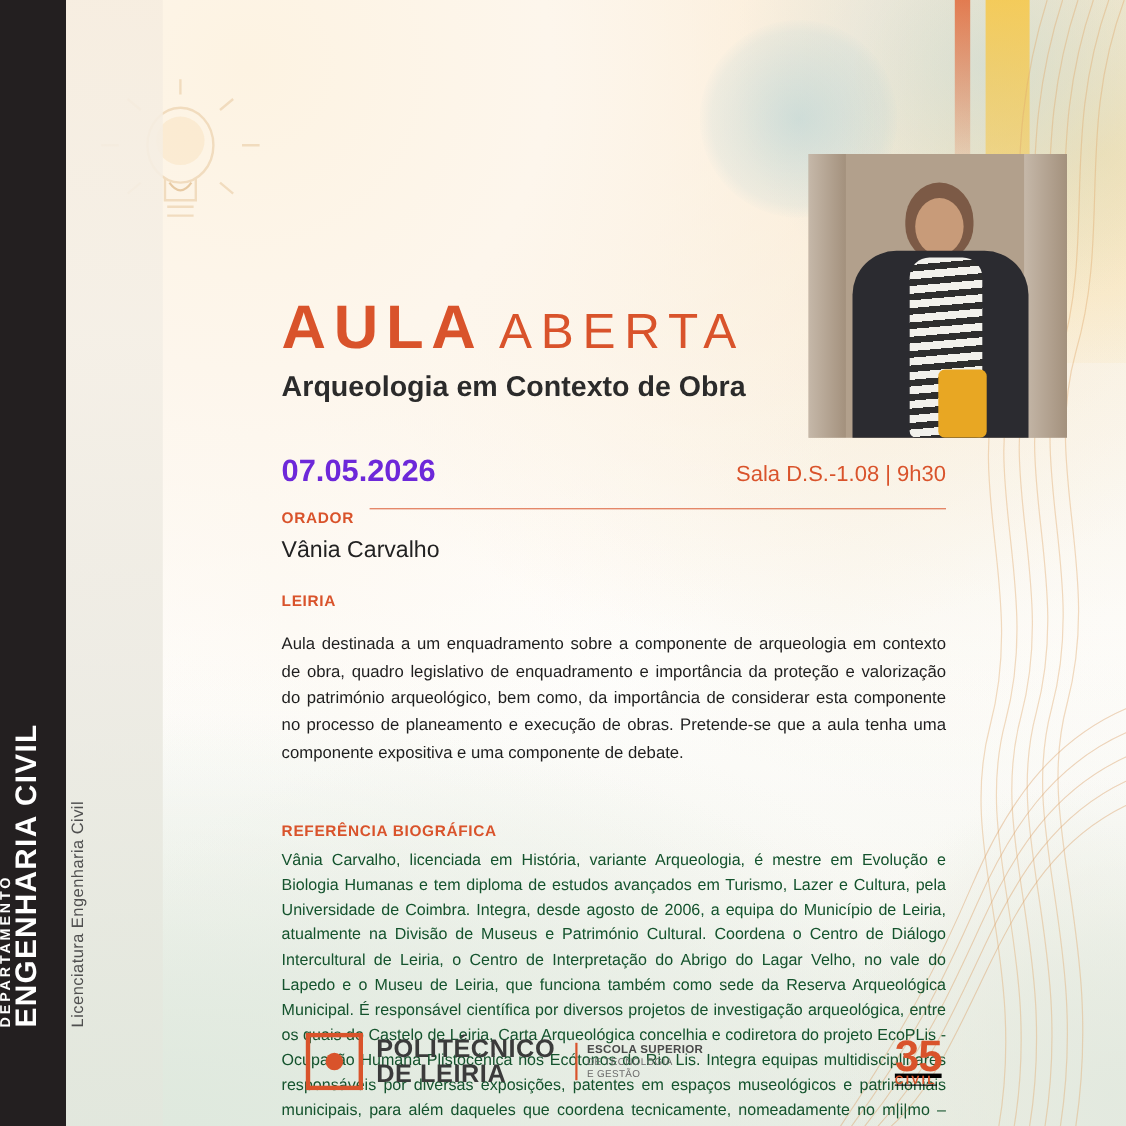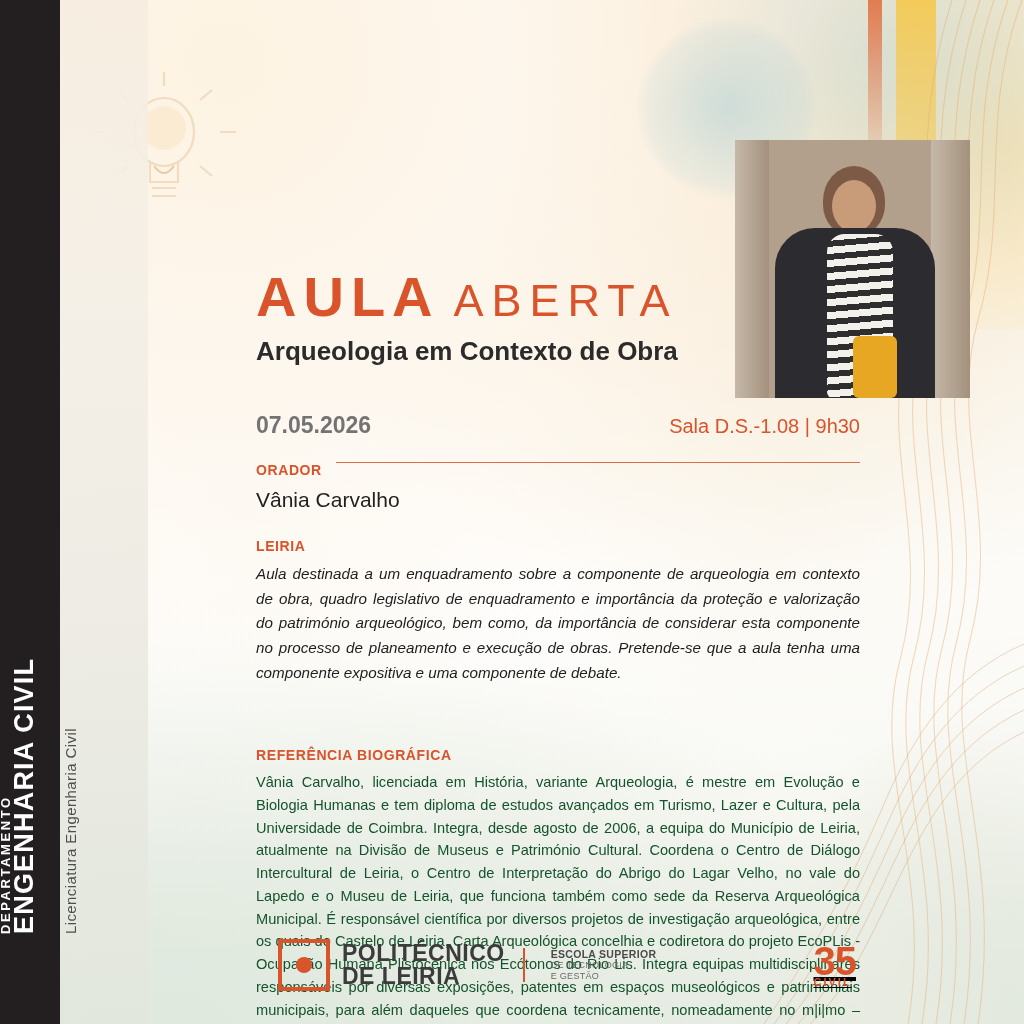--- a/index.html
+++ b/index.html
@@ -236,22 +236,22 @@
   }
   .datetime {
     position: absolute;
     left: 256px; top: 412px;
     width: 604px;
     display: flex;
     justify-content: space-between;
     align-items: baseline;
   }
   .date {
-    font-size: 23px;
-    color: #737373;
+    font-size: 28px;
+    color: #6d28d9;
     font-weight: 600;
   }
   .room {
     font-size: 20px;
     color: #d9532b;
   }
   .sec-head {
     font-size: 14px;
     font-weight: bold;
     color: #d9532b;
@@ -277,26 +277,25 @@
     margin-top: 10px;
     font-size: 21px;
     color: #222222;
   }
   .resumo-block {
     position: absolute;
     left: 256px; top: 538px;
     width: 604px;
   }
   .body-text {
-    margin-top: 8px;
+    margin-top: 20px;
     font-size: 15.2px;
     line-height: 1.62;
     color: #1e1e1e;
     text-align: justify;
-    font-style: italic;
   }
   .bio-block {
     position: absolute;
     left: 256px; top: 747px;
     width: 604px;
   }
   .bio-text {
     margin-top: 8px;
     font-size: 14.6px;
     line-height: 1.56;
@@ -352,21 +351,20 @@
     border-left: 2px solid #d9532b;
     padding-left: 9px;
     margin-left: 6px;
     line-height: 1.22;
   }
   .ipl-sub div {
     font-size: 10.5px;
     font-weight: bold;
     color: #4a4a4a;
     letter-spacing: 0.3px;
-    margin-left: 17px;
   }
   .ipl-sub div.small {
     font-size: 9px;
     font-weight: normal;
     color: #6a6a6a;
   }
   .logo-35 {
     text-align: left;
     position: relative;
     padding-right: 4px;

